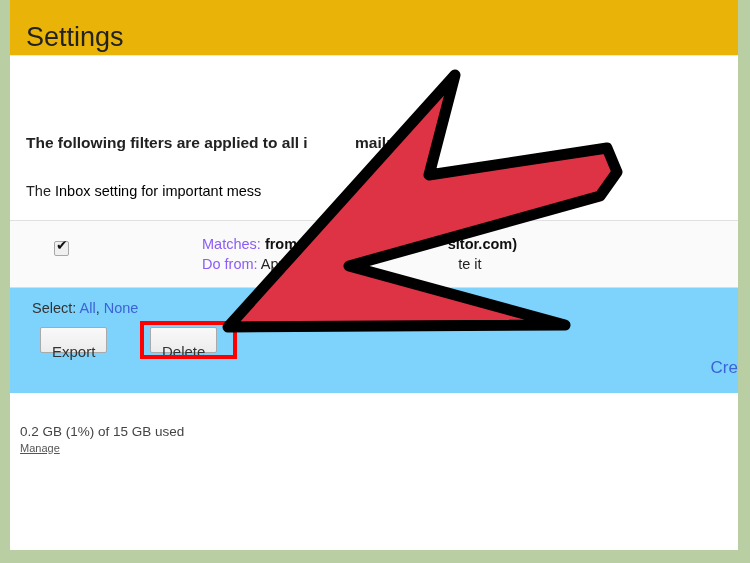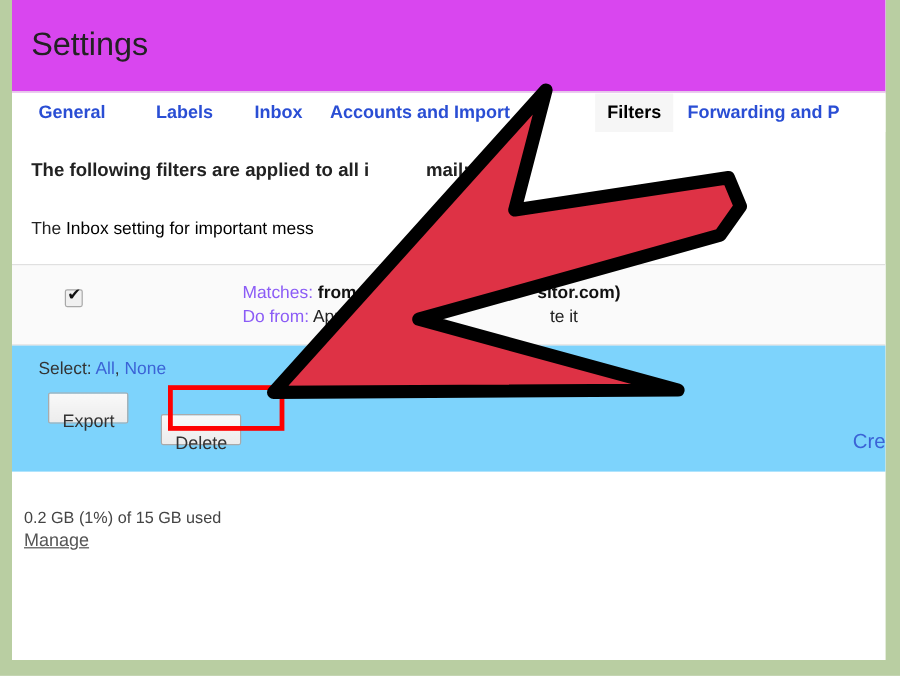--- a/index.html
+++ b/index.html
@@ -32,22 +32,22 @@
     background: #ffffff;
     overflow: hidden;
   }
 
   
   .settings-header {
     position: absolute;
     left: 0;
     top: 0;
     width: 728px;
-    height: 77px;
-    background: #d946ef;
+    height: 56px;
+    background: #eab308;
     border-bottom: 1px solid #e8e8e8;
     box-sizing: border-box;
   }
   .settings-title {
     position: absolute;
     left: 16px;
     top: 22px;
     font-size: 27px;
     font-weight: normal;
     color: #222222;
@@ -177,21 +177,21 @@
     font-size: 15px;
     color: #333333;
     background: linear-gradient(#f9f9f9, #ececec);
     border: 1px solid #aaaaaa;
     border-radius: 2px;
     box-sizing: border-box;
     cursor: pointer;
     white-space: nowrap;
   }
   .btn-export { left: 30px; }
-  .btn-delete { left: 124px; margin-top: 18px; }
+  .btn-delete { left: 140px; }
 
   .delete-highlight {
     position: absolute;
     left: 130px;
     top: 33px;
     width: 97px;
     height: 38px;
     border: 4px solid #fe0000;
     box-sizing: border-box;
     pointer-events: none;
@@ -213,21 +213,21 @@
     left: 10px;
     top: 424px;
     font-size: 13.5px;
     color: #444444;
     white-space: nowrap;
   }
   .storage-manage {
     position: absolute;
     left: 10px;
     top: 442px;
-    font-size: 15px;
+    font-size: 11px;
     color: #555555;
     text-decoration: underline;
     cursor: pointer;
     white-space: nowrap;
   }
 
   
   .arrow-overlay {
     position: absolute;
     left: 0;
@@ -241,28 +241,20 @@
 <body>
 
 <div id="screenshot">
 
   <div class="page">
 
     <div class="settings-header">
       <div class="settings-title">Settings</div>
     </div>
 
-    <div class="tabbar">
-      <div class="tab" style="left:22px;">General</div>
-      <div class="tab" style="left:120px;">Labels</div>
-      <div class="tab" style="left:202px;">Inbox</div>
-      <div class="tab" style="left:265px;">Accounts and Import</div>
-      <div class="tab active" style="left:486px;">Filters</div>
-      <div class="tab" style="left:563px;">Forwarding and P</div>
-    </div>
 
     <div class="body-line line-filters-applied">The following filters are applied to all i&nbsp;&nbsp;&nbsp;&nbsp;&nbsp;&nbsp;&nbsp;&nbsp;&nbsp;&nbsp; mail:</div>
 
     <div class="body-line line-inbox-setting">
       <span>The </span><span class="lnk">Inbox setting for important mess</span><span style="display:inline-block;width:160px;"></span><span>his means that</span>
     </div>
 
     <div class="filter-panel">
       <div class="chk">
         <span class="tick">✔</span>

